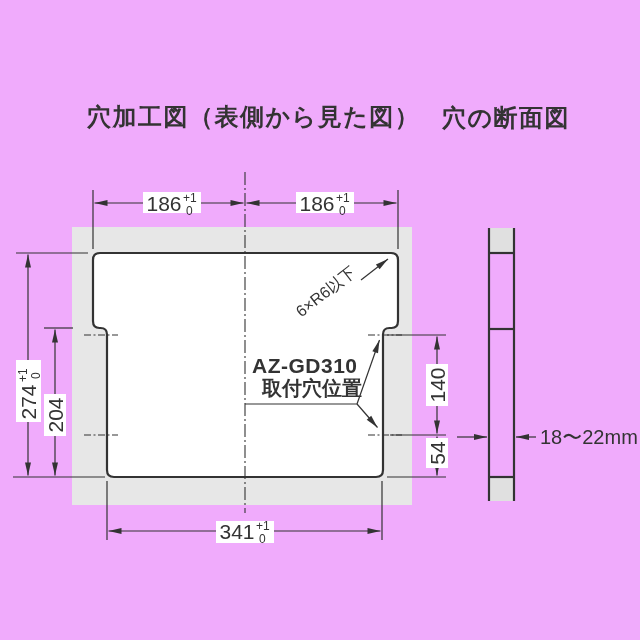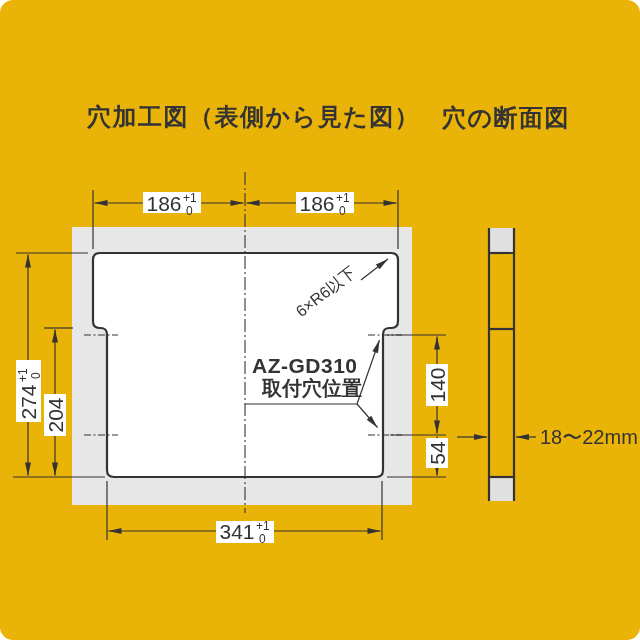--- a/index.html
+++ b/index.html
@@ -1,17 +1,17 @@
 <!DOCTYPE html>
 <html><head>
 <meta charset="utf-8">
 <style>
   html,body{margin:0;padding:0;background:#ffffff;}
-  .stage{position:relative;width:640px;height:640px;background:#eab308;overflow:hidden;
-         font-family:"Liberation Sans","DejaVu Sans",sans-serif;border-radius:13px;}
+  .stage{position:relative;width:640px;height:640px;background:#f0abfc;overflow:hidden;
+         font-family:"Liberation Sans","DejaVu Sans",sans-serif;}
   svg{position:absolute;left:0;top:0;}
   text{fill:#333333;font-family:"Liberation Sans","DejaVu Sans",sans-serif;}
   .title{font-size:24px;font-weight:600;letter-spacing:1.5px;}
   .dim{font-size:21px;}
   .tol{font-size:12px;}
   .cjk-label{font-size:20px;font-weight:600;}
   .az-label{font-size:21px;font-weight:600;letter-spacing:0.5px;}
   .note{font-size:16px;}
   .thick{font-size:20px;}
   .outline{fill:#ffffff;stroke:#333333;stroke-width:2.2;stroke-linejoin:round;}

